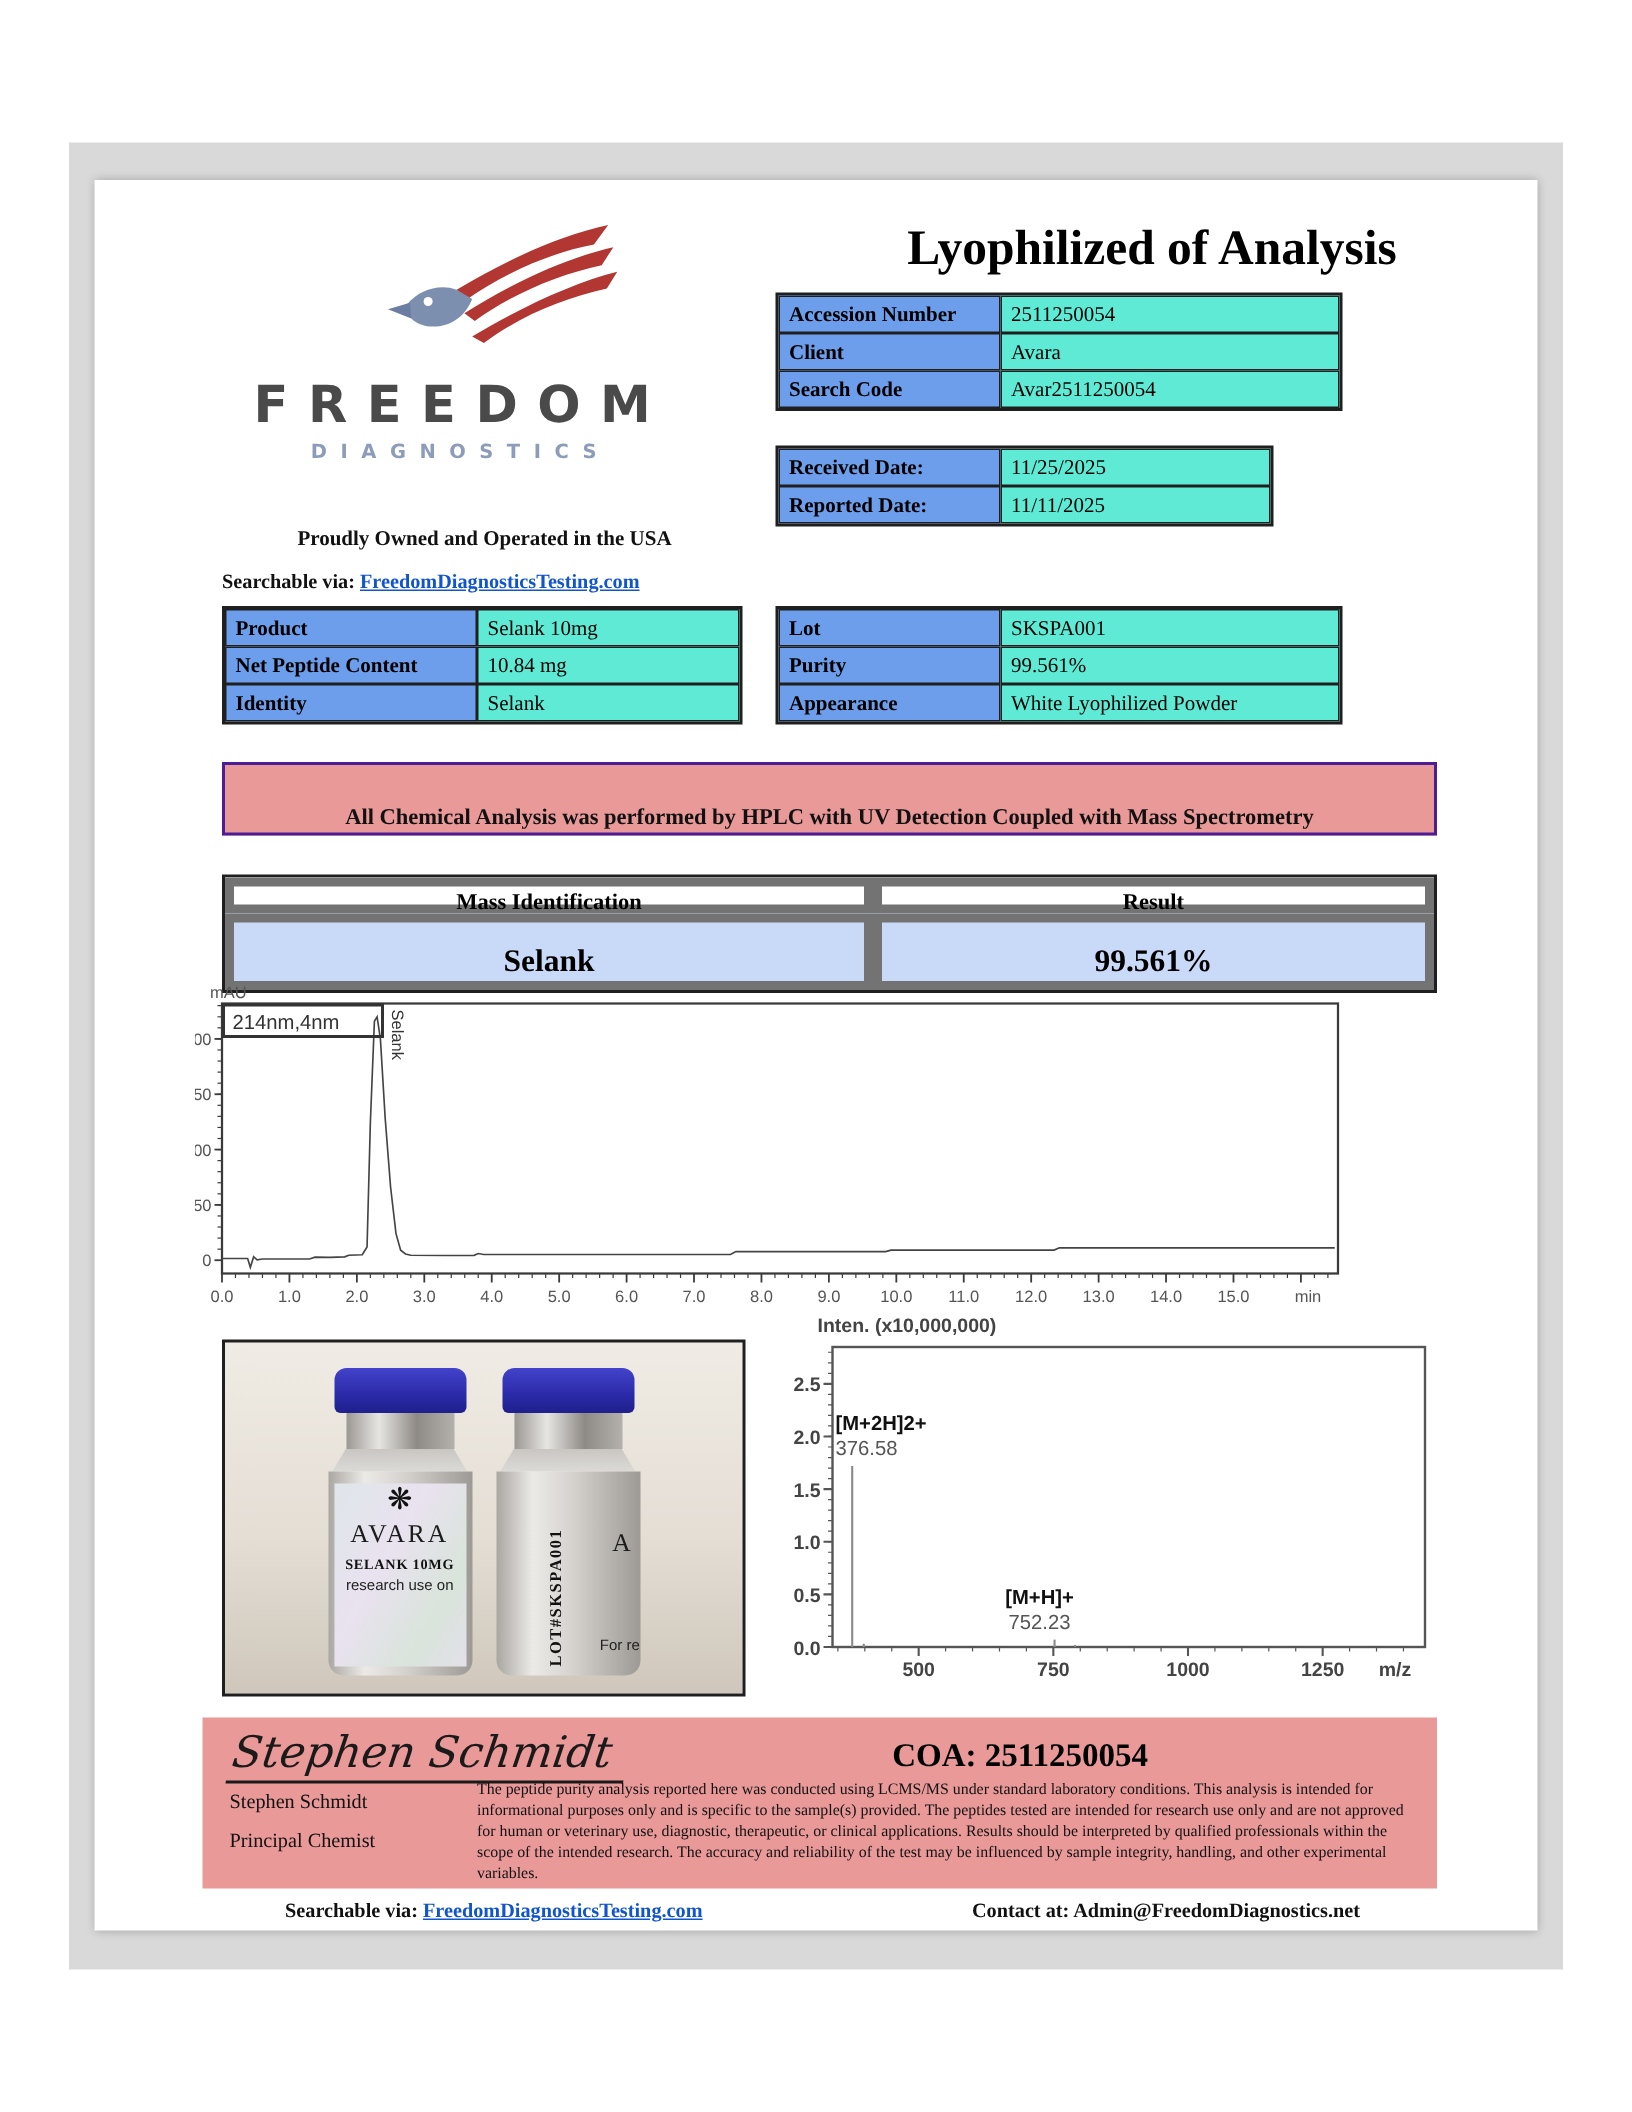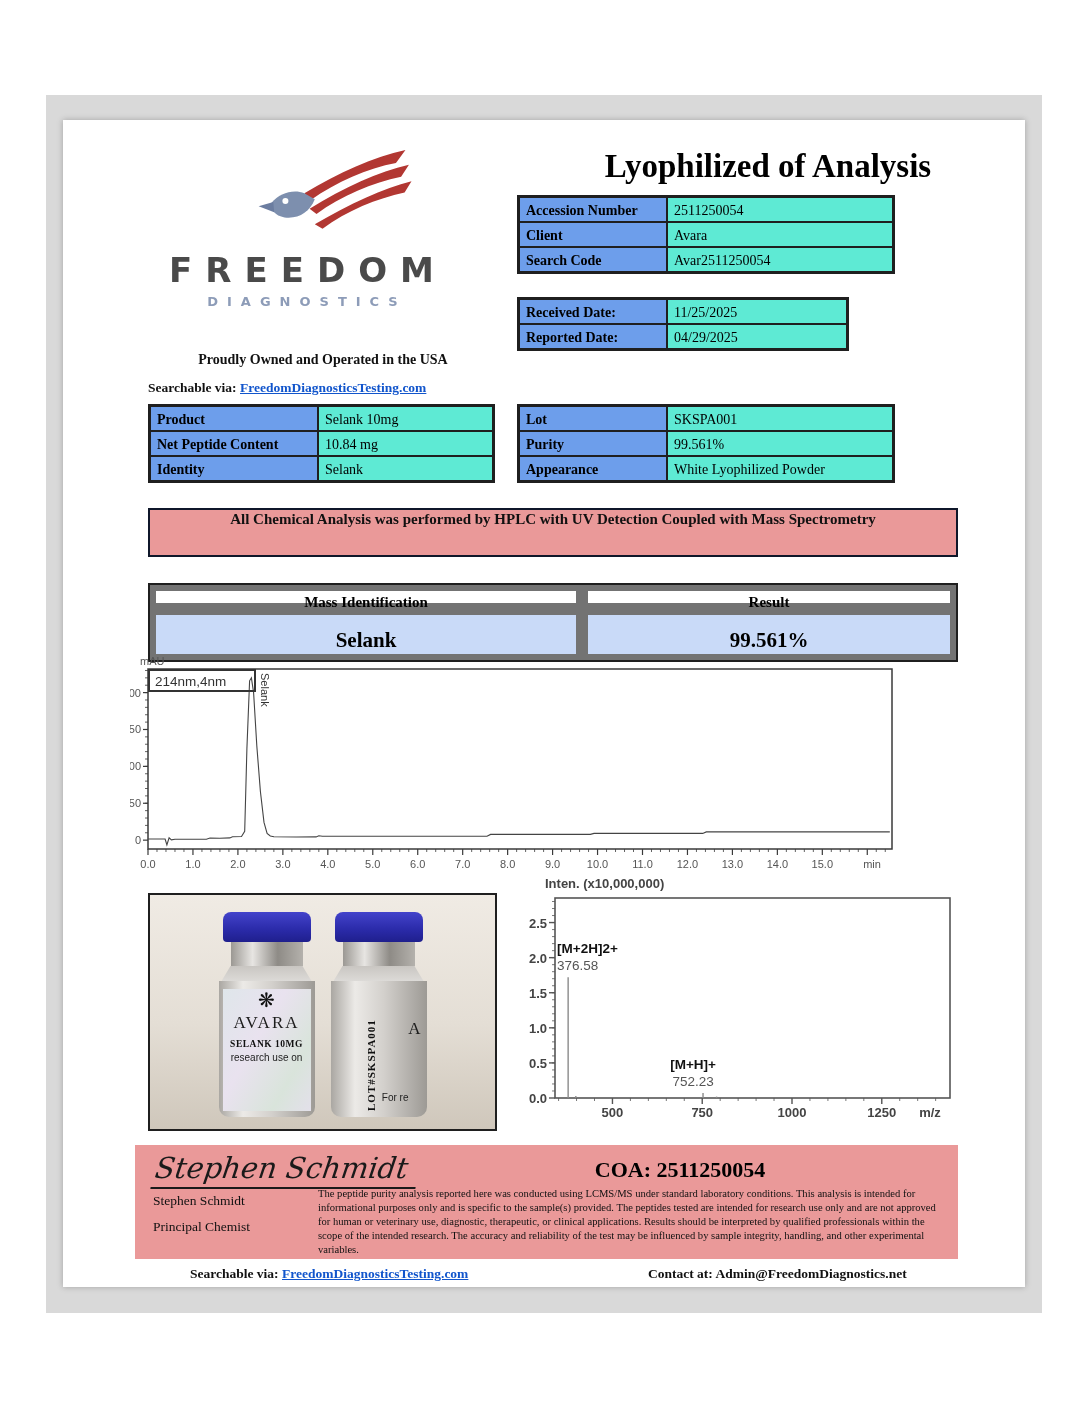--- a/index.html
+++ b/index.html
@@ -20,21 +20,21 @@
   
   .info-table { position:absolute; border:2px solid #1f1f1f; display:grid; }
   .cell { border:1px solid #1f1f1f; font-size:14px; padding:2px 6px 16px 6px; height:25px; line-height:21px; overflow:hidden; white-space:nowrap; }
   .cell.lab { background:#6d9eeb; font-weight:bold; color:#000; }
   .cell.val { background:#5eead4; color:#000; }
   .tbl-accession { left:454px; top:75px; width:378px; grid-template-columns:148px 1fr; }
   .tbl-dates     { left:454px; top:177px; width:332px; grid-template-columns:148px 1fr; }
   .tbl-product   { left:85px;  top:284px; width:347px; grid-template-columns:168px 1fr; }
   .tbl-lot       { left:454px; top:284px; width:378px; grid-template-columns:148px 1fr; }
 
-  .banner { position:absolute; left:85px; top:388px; width:810px; height:49px; background:#ea9999; border:2px solid #0f172a; text-align:center; font-weight:bold; font-size:15px; padding-top:1px; color:#111; }
+  .banner { position:absolute; left:85px; top:388px; width:810px; height:49px; background:#ea9999; border:2px solid #4c1d95; text-align:center; font-weight:bold; font-size:15px; padding-top:27px; color:#111; }
 
   .mass-table { position:absolute; left:85px; top:463px; width:810px; border:2px solid #1f1f1f; display:grid; grid-template-columns:432px 1fr; }
   .mcell { border:6px solid #737373; text-align:center; color:#000; }
   .mhead { background:#ffffff; font-weight:bold; font-size:15px; height:24px; line-height:23px; }
   .mval  { background:#c9daf8; font-weight:bold; font-size:21px; height:51px; line-height:50px; }
 
   .chrom-wrap { position:absolute; left:67px; top:535px; width:800px; height:225px; }
   .mass-wrap  { position:absolute; left:462px; top:752px; width:440px; height:256px; }
   svg text { font-family:"Liberation Sans", sans-serif; }
 
@@ -50,21 +50,21 @@
            background:linear-gradient(90deg,#aaa7a2 0%,#eceae7 25%,#d3d0cc 55%,#9d9a95 100%); }
   .vlabel { position:absolute; left:4px; right:4px; top:8px; bottom:6px; text-align:center;
             background:linear-gradient(120deg,#dfe6ea 0%,#e9e2ef 40%,#d9e4db 75%,#e3e0ea 100%); }
   .mol-icon { font-size:20px; line-height:22px; color:#111; }
   .avara-brand { font-size:17px; letter-spacing:2px; color:#1c1c1c; margin-top:2px; }
   .vial-product { font-size:9.5px; font-weight:bold; color:#111; margin-top:6px; letter-spacing:.5px; }
   .vial-caption { font-family:"Liberation Sans", sans-serif; font-size:10px; color:#222; margin-top:3px; }
   .lot-vertical { position:absolute; left:34px; top:10px; bottom:6px; writing-mode:vertical-rl; transform:rotate(180deg);
                   font-size:11px; font-weight:bold; color:#111; letter-spacing:1px; }
   .partial-brand { position:absolute; right:6px; top:38px; font-size:17px; color:#1c1c1c; }
-  .partial-caption { position:absolute; right:18px; bottom:14px; font-family:"Liberation Sans", sans-serif; font-size:10px; color:#222; }
+  .partial-caption { position:absolute; right:0; bottom:14px; font-family:"Liberation Sans", sans-serif; font-size:10px; color:#222; }
 
   
   .sig-block { position:absolute; left:72px; top:1025px; width:823px; height:114px; background:#ea9999; }
   .sig-script { position:absolute; left:18px; top:6px; font-family:"DejaVu Serif", serif; font-style:italic; font-size:29px; color:#1a1a1a; transform:skewX(-8deg); border-bottom:2px solid #1a1a1a; padding:0 10px 2px 2px; }
   .sig-coa { position:absolute; left:380px; top:12px; width:330px; text-align:center; font-size:22px; font-weight:bold; color:#000; }
   .sig-name { position:absolute; left:18px; top:48px; font-size:13.5px; color:#111; }
   .sig-role { position:absolute; left:18px; top:74px; font-size:13.5px; color:#111; }
   .sig-disclaimer { position:absolute; left:183px; top:42px; width:625px; font-size:10.6px; line-height:1.33; color:#111; }
 
   .footer-search { position:absolute; left:127px; top:1146px; font-size:13.5px; font-weight:bold; color:#111; }
@@ -102,21 +102,21 @@
       <div class="cell lab">Client</div>
       <div class="cell val">Avara</div>
       <div class="cell lab">Search Code</div>
       <div class="cell val">Avar2511250054</div>
     </div>
 
     <div class="info-table tbl-dates">
       <div class="cell lab">Received Date:</div>
       <div class="cell val">11/25/2025</div>
       <div class="cell lab">Reported Date:</div>
-      <div class="cell val">04/29/2025</div>
+      <div class="cell val">11/11/2025</div>
     </div>
 
     <div class="info-table tbl-product">
       <div class="cell lab">Product</div>
       <div class="cell val">Selank 10mg</div>
       <div class="cell lab">Net Peptide Content</div>
       <div class="cell val">10.84 mg</div>
       <div class="cell lab">Identity</div>
       <div class="cell val">Selank</div>
     </div>

